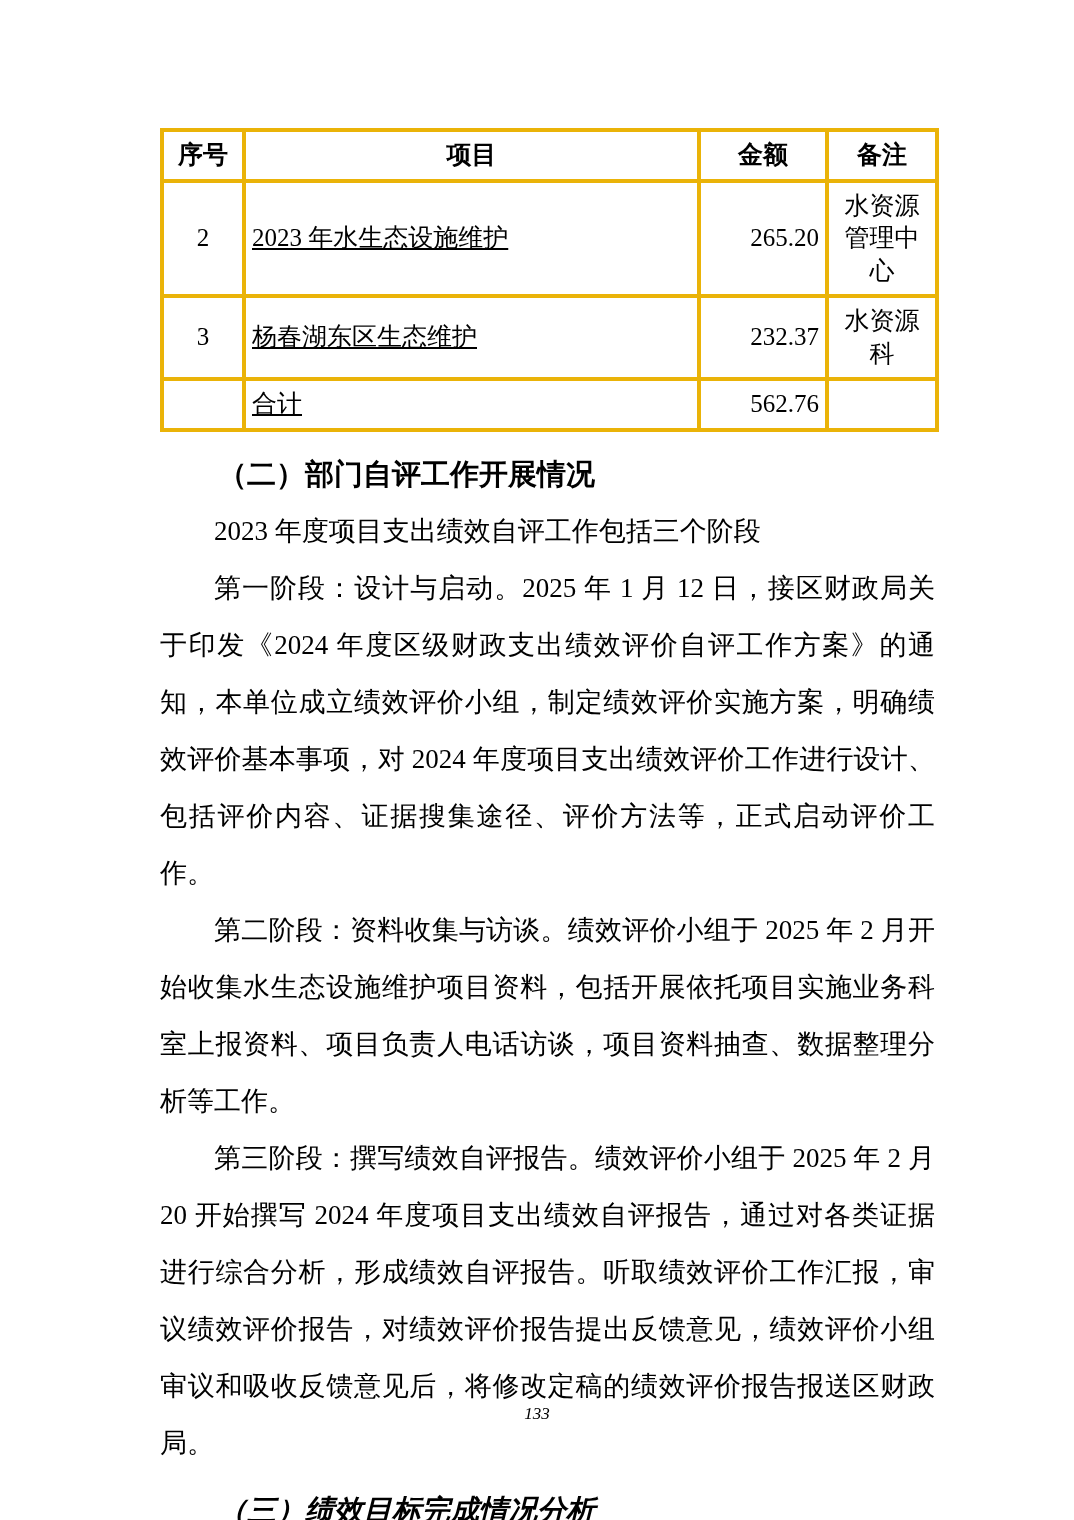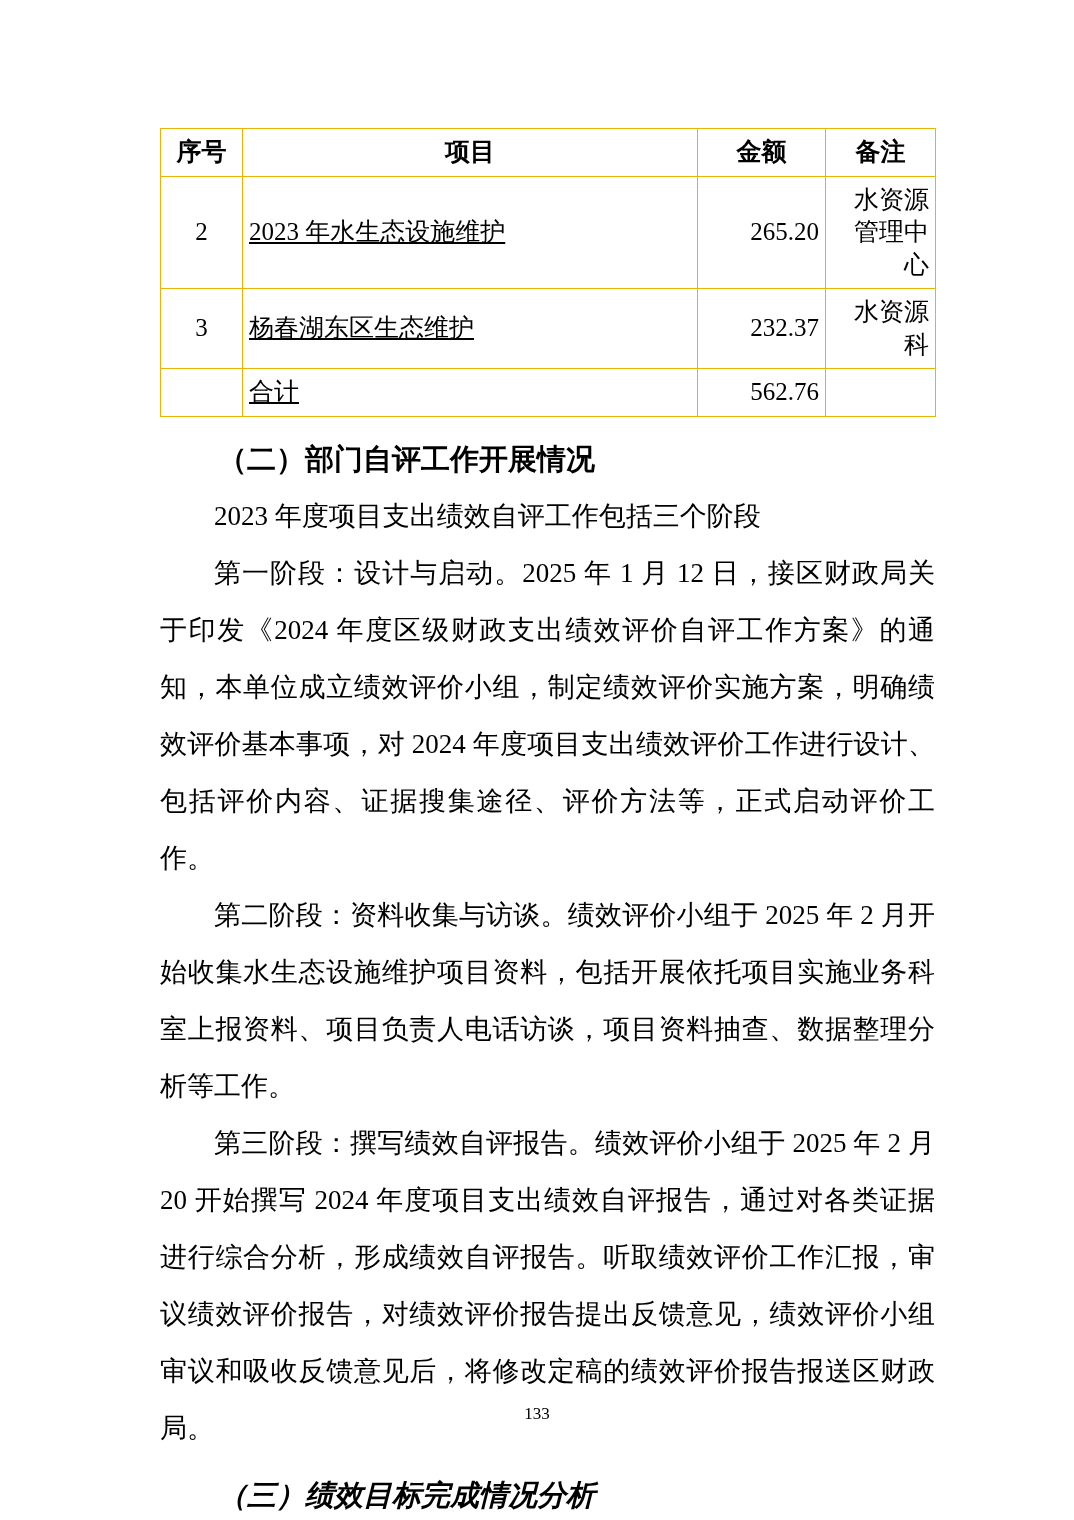--- a/index.html
+++ b/index.html
@@ -18,38 +18,38 @@
   
   table.doc-table {
     width: 775px;
     border-collapse: collapse;
     table-layout: fixed;
     font-size: 25px;
     color: #000;
   }
   table.doc-table th,
   table.doc-table td {
-    border: 1px solid #eab308;
+    border: 4px solid #eab308;
     vertical-align: middle;
     line-height: 1.3;
     padding: 7px 6px;
   }
   col.c-no   { width: 82px;  }
   col.c-item { width: 455px; }
   col.c-amt  { width: 128px; }
   col.c-note { width: 110px; }
   table.doc-table th {
     font-weight: bold;
     text-align: center;
     height: 36px;
   }
   td.cell-no   { text-align: center; }
   td.cell-item { text-align: left; padding-left: 14px; text-decoration: underline; }
   td.cell-amt  { text-align: right; padding-right: 12px; }
-  td.cell-note { text-align: right; padding-left: 8px; }
+  td.cell-note { text-align: center; padding-left: 8px; }
   tr.row-tall td { height: 66px; }
   tr.row-std  td { height: 40px; }
   
   .body-text {
     width: 775px;
     font-size: 27px;
     line-height: 57px;
     text-align: justify;
   }
   .para {
@@ -74,20 +74,21 @@
   }
   
   .page-number {
     position: absolute;
     bottom: 96px;
     left: 0;
     width: 1074px;
     text-align: center;
     font-size: 17px;
     color: #000;
+    font-style: italic;
   }
 </style>
 </head>
 <body>
 
 <div class="page">
 
   <table class="doc-table">
     <colgroup>
       <col class="c-no">

